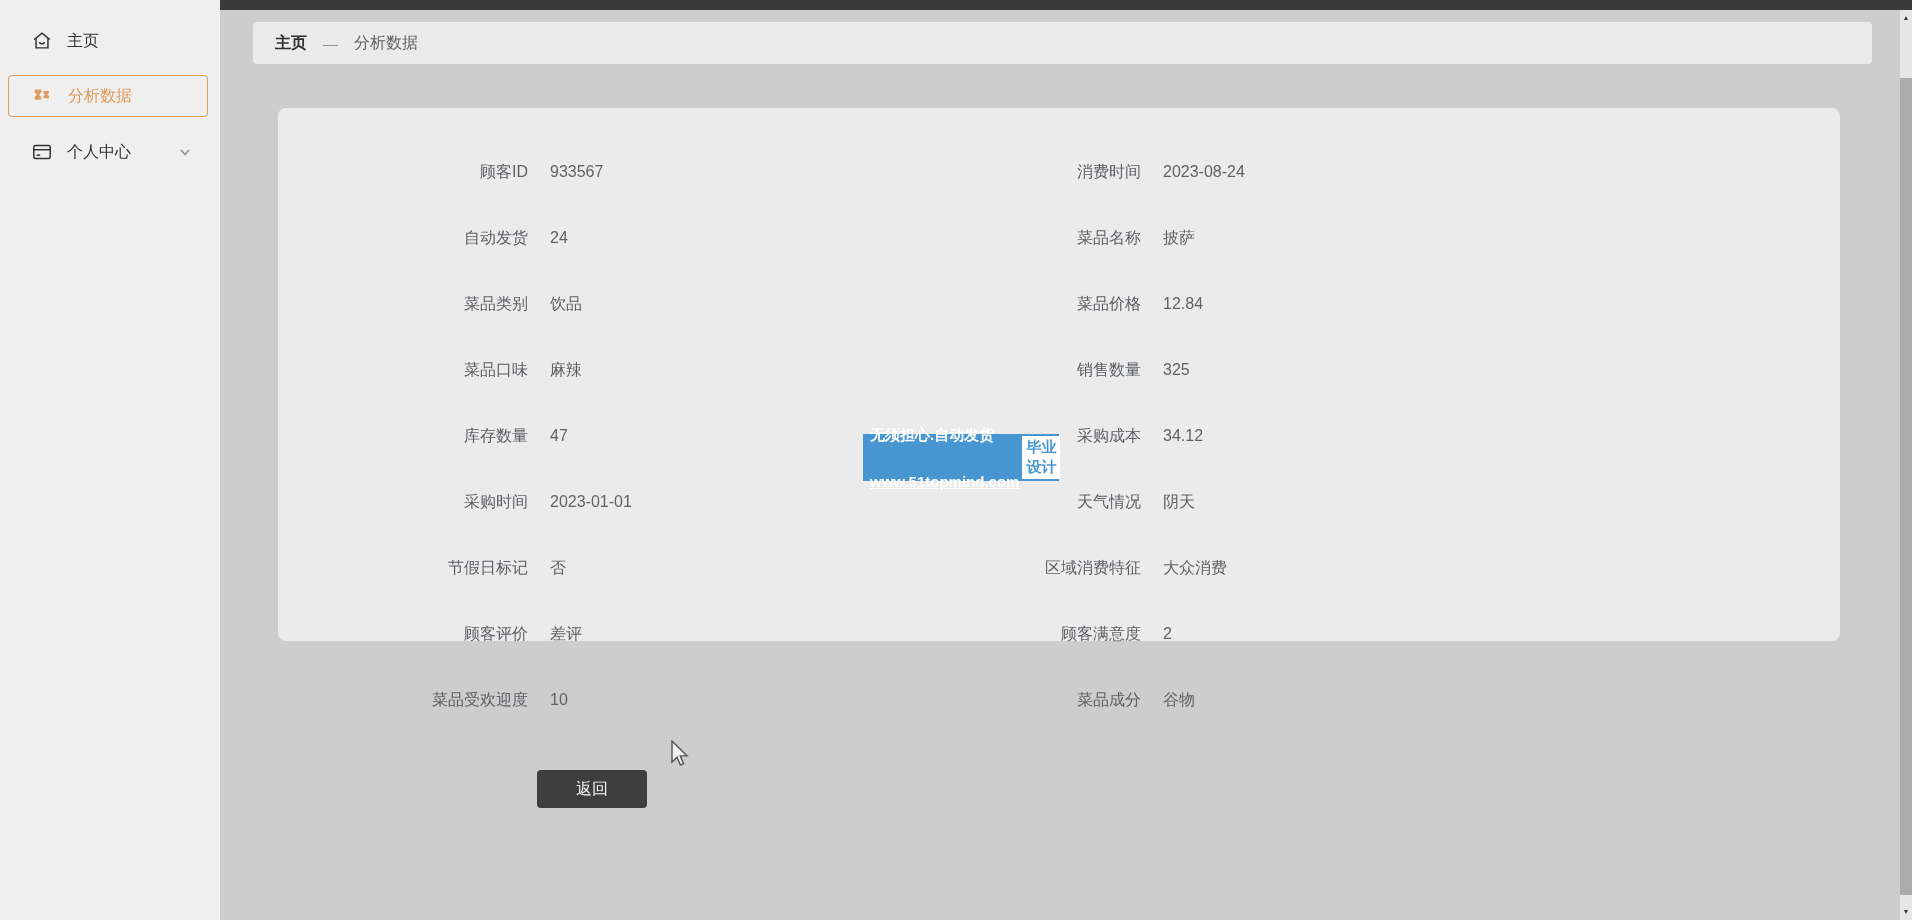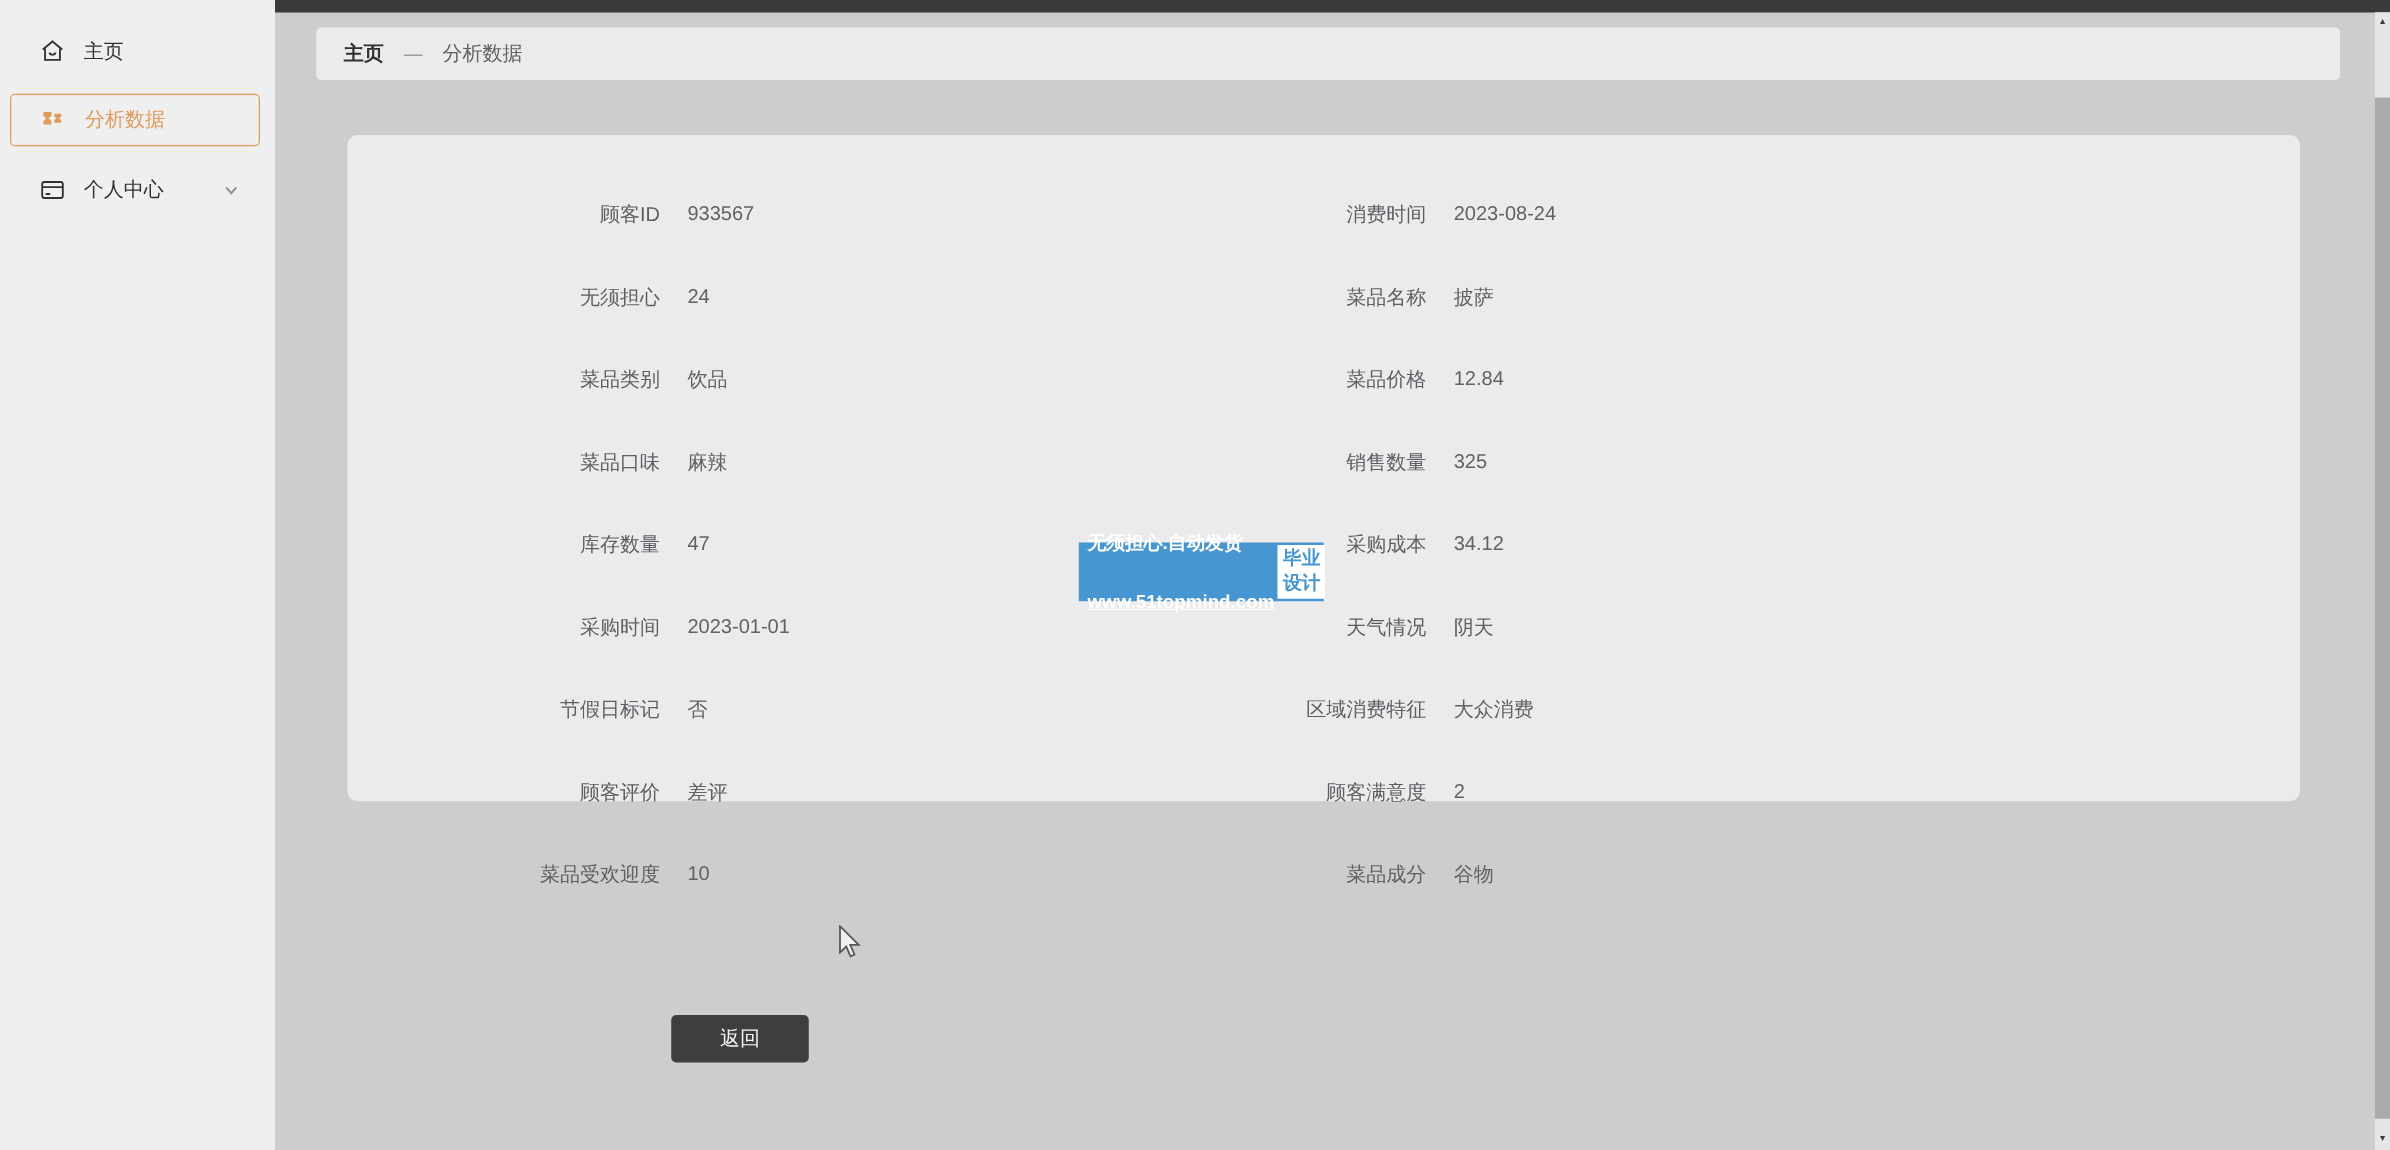--- a/index.html
+++ b/index.html
@@ -32,21 +32,21 @@
 
   
   .card { position:absolute; left:278px; top:108px; width:1562px; height:533px; background:#ebebeb; border-radius:8px; }
   .col { position:absolute; top:31px; }
   .col-left  { left:0; }
   .col-right { left:613px; }
   .drow { height:66px; display:flex; align-items:center; }
   .drow .dlabel { width:250px; text-align:right; font-size:16px; color:#5c5f63; }
   .drow .dvalue { margin-left:22px; font-size:16px; color:#606266; }
 
-  .back-btn { position:absolute; left:259px; top:662px; width:110px; height:38px; background:#3e3e3e; color:#f5f5f5; font-size:16px; border:none; border-radius:4px; cursor:pointer; font-family:"Liberation Sans", sans-serif;margin-top:42px; }
+  .back-btn { position:absolute; left:259px; top:662px; width:110px; height:38px; background:#3e3e3e; color:#f5f5f5; font-size:16px; border:none; border-radius:4px; cursor:pointer; font-family:"Liberation Sans", sans-serif; }
 
   
   .watermark { position:absolute; left:863px; top:434px; width:196px; height:47px; background:#4796d2; display:flex; align-items:stretch; z-index:8; }
   .wm-text { flex:1; padding:3px 0 3px 7px; display:flex; flex-direction:column; justify-content:center;gap:28px; }
   .wm-l1 { color:#ffffff; font-size:15px; font-weight:bold; line-height:19px; white-space:nowrap; }
   .wm-l2 { color:#ffffff; font-size:15px; font-weight:bold; line-height:19px; text-decoration:underline; white-space:nowrap; }
   .wm-badge { margin:2px 2px 2px 3px; background:#ffffff; color:#4796d2; font-size:15px; font-weight:bold; line-height:20px; padding:1px 4px; text-align:center; white-space:nowrap; }
 
   
   .cursor { position:absolute; left:671px; top:740px; z-index:20; pointer-events:none; }
@@ -101,21 +101,21 @@
   <span class="crumb-cur">分析数据</span>
 </div>
 
 <div class="card">
   <div class="col col-left" id="left-col">
       <div class="drow">
         <span class="dlabel">顾客ID</span>
         <span class="dvalue">933567</span>
       </div>
       <div class="drow">
-        <span class="dlabel">无须担心</span>
+        <span class="dlabel">自动发货</span>
         <span class="dvalue">24</span>
       </div>
       <div class="drow">
         <span class="dlabel">菜品类别</span>
         <span class="dvalue">饮品</span>
       </div>
       <div class="drow">
         <span class="dlabel">菜品口味</span>
         <span class="dvalue">麻辣</span>
       </div>

